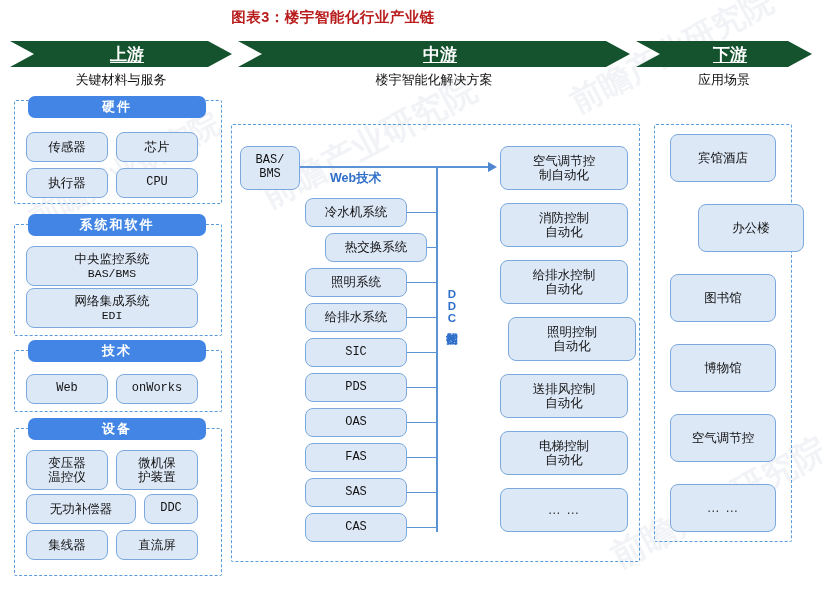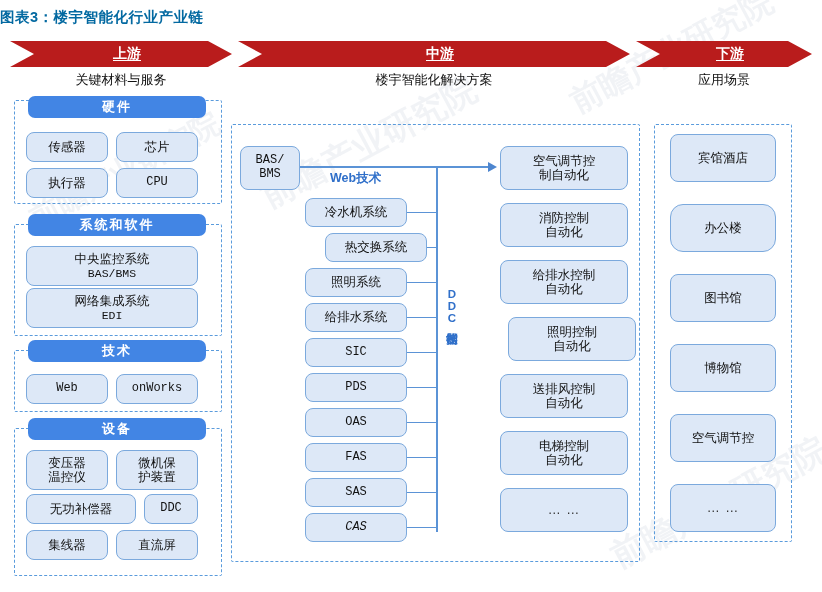--- a/index.html
+++ b/index.html
@@ -21,34 +21,34 @@
     font-weight:bold;
     white-space:nowrap;
     pointer-events:none;
     user-select:none;
     z-index:0;
   }
 
   
   .title{
     position:absolute;left:0;top:8px;width:666px;
-    text-align:left;
+    text-align:center;
     font-size:14.5px;font-weight:bold;
     letter-spacing:.5px;
-    color:#0369a1;
+    color:#b91c1c;
     z-index:3;
   }
 
   
   .band{position:absolute;left:0;top:41px;width:822px;height:26px;z-index:3;}
   .chev{
     position:absolute;top:0;height:26px;
-    background:#b91c1c;
+    background:#14532d;
     color:#fff;
-    font-size:14px;font-weight:bold;
+    font-size:17px;font-weight:bold;
     display:flex;align-items:center;justify-content:center;
     text-decoration:underline;
     text-underline-offset:2px;
   }
   .chev.c1{left:10px;width:222px;
     clip-path:polygon(0 0,198px 0,222px 50%,198px 100%,0 100%,24px 50%);}
   .chev.c2{left:238px;width:392px;
     clip-path:polygon(0 0,368px 0,392px 50%,368px 100%,0 100%,24px 50%);}
   .chev.c3{left:636px;width:176px;
     clip-path:polygon(0 0,152px 0,176px 50%,152px 100%,0 100%,24px 50%);}
@@ -252,21 +252,21 @@
 </div>
 <div class="box mono" style="left:305px;top:408px;width:100px;height:27px;">
   <div>OAS</div>
 </div>
 <div class="box mono" style="left:305px;top:443px;width:100px;height:27px;">
   <div>FAS</div>
 </div>
 <div class="box mono" style="left:305px;top:478px;width:100px;height:27px;">
   <div>SAS</div>
 </div>
-<div class="box mono" style="left:305px;top:513px;width:100px;height:27px;font-style:italic;">
+<div class="box mono" style="left:305px;top:513px;width:100px;height:27px;">
   <div>CAS</div>
 </div>
 
 <div class="box" style="left:500px;top:146px;width:126px;height:42px;">
   <div>空气调节控</div>
   <div>制自动化</div>
 </div>
 <div class="box" style="left:500px;top:203px;width:126px;height:42px;">
   <div>消防控制</div>
   <div>自动化</div>
@@ -289,21 +289,21 @@
 </div>
 <div class="box dots" style="left:500px;top:488px;width:126px;height:42px;">
   <div>… …</div>
 </div>
 
 <div class="dash" style="left:654px;top:124px;width:136px;height:416px;"></div>
 
 <div class="box" style="left:670px;top:134px;width:104px;height:46px;">
   <div>宾馆酒店</div>
 </div>
-<div class="box" style="left:670px;top:204px;width:104px;height:46px;border-radius:13px;">
+<div class="box" style="left:698px;top:204px;width:104px;height:46px;">
   <div>办公楼</div>
 </div>
 <div class="box" style="left:670px;top:274px;width:104px;height:46px;">
   <div>图书馆</div>
 </div>
 <div class="box" style="left:670px;top:344px;width:104px;height:46px;">
   <div>博物馆</div>
 </div>
 <div class="box" style="left:670px;top:414px;width:104px;height:46px;">
   <div>空气调节控</div>

